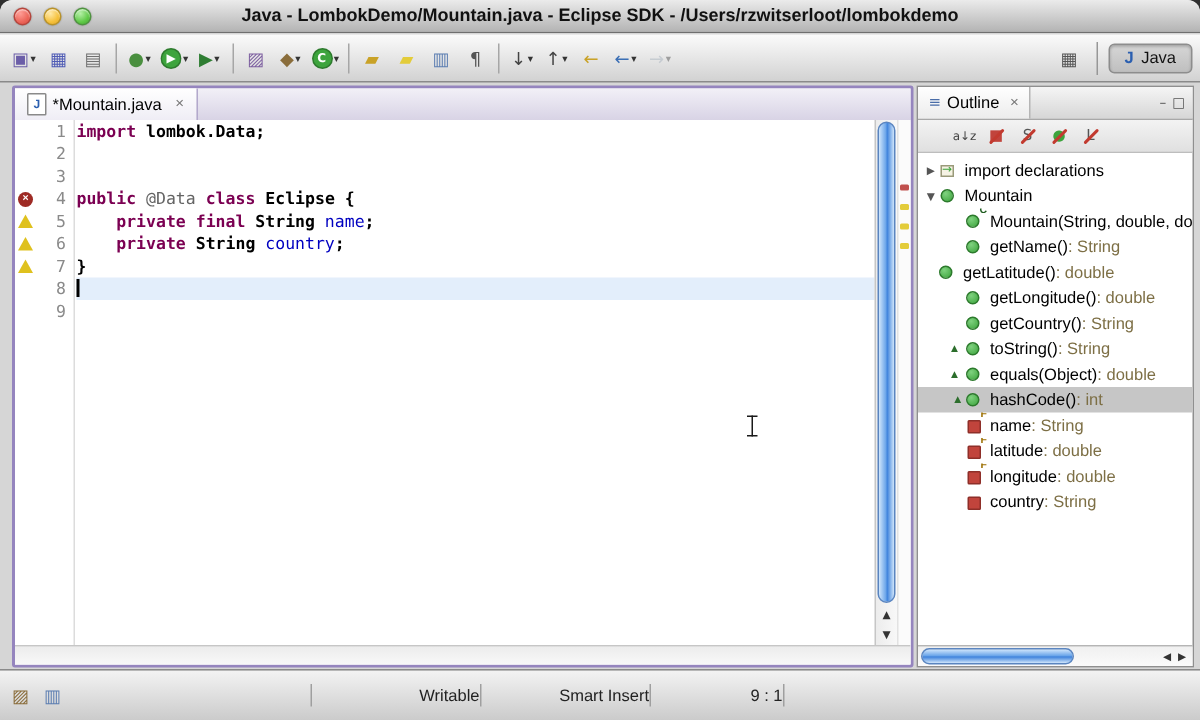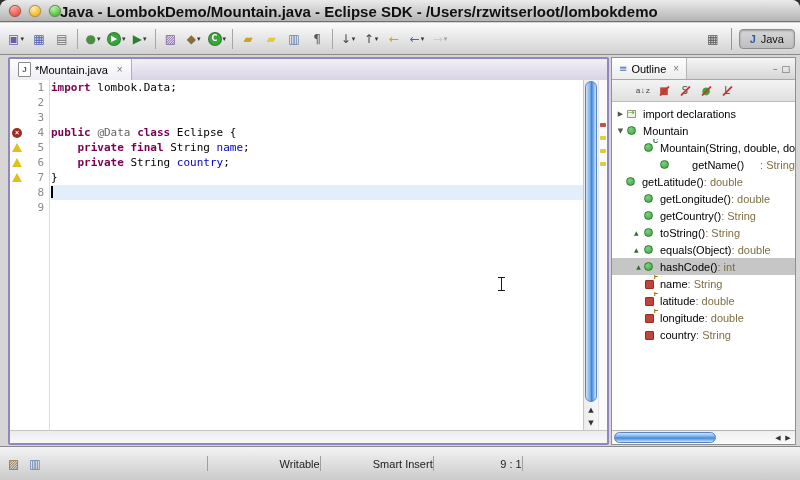--- a/index.html
+++ b/index.html
@@ -9,21 +9,21 @@
   
   .titlebar{position:absolute;left:0;top:0;width:800px;height:22px;
     background:linear-gradient(#ebebeb,#b4b4b4);border-bottom:1px solid #6f6f6f;
     border-radius:8px 8px 0 0;box-sizing:border-box;}
   .lights{position:absolute;left:9px;top:5px;display:flex;gap:8px;}
   .light{width:12px;height:12px;border-radius:50%;box-sizing:border-box;
     box-shadow:inset 0 1px 1px rgba(255,255,255,.6),0 0 1px rgba(0,0,0,.4);}
   .light.red{background:radial-gradient(circle at 35% 30%,#ff9d96,#ec6559 60%,#d84c3f);border:1px solid #b5453c;}
   .light.yellow{background:radial-gradient(circle at 35% 30%,#ffe9a8,#f5c03a 60%,#e0a82e);border:1px solid #b8922a;}
   .light.green{background:radial-gradient(circle at 35% 30%,#b6f0a8,#5fc947 60%,#43a52f);border:1px solid #4f9340;}
-  .wtitle{position:absolute;left:60px;right:60px;top:3px;text-align:left;font-size:15px;
+  .wtitle{position:absolute;left:60px;right:60px;top:3px;text-align:center;font-size:12px;
     font-weight:bold;color:#111;white-space:nowrap;overflow:hidden;}
 
   
   .toolbar{position:absolute;left:0;top:23px;width:800px;height:32px;box-sizing:border-box;
     background:linear-gradient(#fbfbfb,#d2d2d2);border-bottom:1px solid #8a8a8a;
     display:flex;align-items:center;padding:0 5px;}
   .tb-left{display:flex;align-items:center;gap:1px;}
   .tbtn{height:24px;min-width:18px;padding:0 2px;display:inline-flex;align-items:center;
     justify-content:center;border-radius:4px;}
   .tbtn.disabled{opacity:.4;}
@@ -60,21 +60,21 @@
     border-bottom:9px solid #dfc11e;}
   .gutter{position:absolute;left:14px;top:0;bottom:13px;width:26px;background:#fff;
     border-right:1px solid #dcdcdc;font-family:"DejaVu Sans Mono",monospace;font-size:11px;
     color:#8a8a8a;text-align:right;box-sizing:border-box;}
   .numrow{height:15px;line-height:15px;padding-right:5px;}
   .code{position:absolute;left:41px;top:0;right:24px;bottom:13px;
     font-family:"DejaVu Sans Mono",monospace;font-size:11px;}
   .coderow{height:15px;line-height:15px;white-space:pre;}
   .coderow.current{background:#e3eefb;}
   .seg-kw{color:#7B0052;font-weight:bold;}
-  .seg-pl{color:#000;}
+  .seg-pl{color:#000;font-weight:bold;}
   .seg-ann{color:#646464;}
   .seg-fld{color:#0000C0;}
   .caret{display:inline-block;width:2px;height:12px;background:#000;vertical-align:-2px;}
   .vscroll{position:absolute;right:9px;top:0;bottom:13px;width:15px;box-sizing:border-box;
     background:linear-gradient(90deg,#ececec,#f8f8f8);border-left:1px solid #c6c6c6;}
   .vthumb{position:absolute;left:1px;right:1px;top:1px;bottom:28px;border-radius:7px;box-sizing:border-box;
     background:linear-gradient(90deg,#cfe5fb,#6ca6ea 45%,#3f83dc 55%,#cfe5fb);border:1px solid #5a85c0;}
   .varrows{position:absolute;bottom:0;left:0;right:0;display:flex;flex-direction:column;align-items:center;}
   .varrows span{font-size:7px;color:#333;height:13px;line-height:13px;font-family:"DejaVu Sans",sans-serif;}
   .overview{position:absolute;right:0;top:0;bottom:13px;width:9px;background:#fbfbfb;border-left:1px solid #e2e2e2;box-sizing:border-box;}
@@ -95,21 +95,21 @@
     background:linear-gradient(#ffffff,#ececec);border-right:1px solid #b5b5b5;font-size:11px;}
   .vicon{color:#4a6da8;font-size:10px;font-family:"DejaVu Sans",sans-serif;}
   .vclose{font-size:10px;color:#777;margin-left:3px;}
   .vhead-btns{margin-left:auto;display:flex;gap:4px;padding-right:5px;}
   .vhead-btns span{font-size:9px;color:#555;font-family:"DejaVu Sans",sans-serif;}
   .vtoolbar{height:21px;flex:none;background:linear-gradient(#f3f3f3,#e0e0e0);
     border-bottom:1px solid #bdbdbd;display:flex;align-items:center;gap:3px;padding-left:22px;}
   .obtn{width:18px;height:18px;display:inline-flex;align-items:center;justify-content:center;
     position:relative;border-radius:3px;}
   .og{font-size:10px;line-height:1;font-family:"DejaVu Sans",sans-serif;}
-  .og.small{font-size:8px;font-family:Liberation Mono, monospace;}
+  .og.small{font-size:8px;}
   .obtn.crossed::after{content:'';position:absolute;width:13px;height:2px;background:#c23a2f;
     transform:rotate(-45deg);border-radius:1px;}
   .tree{flex:1;overflow:hidden;padding-top:3px;font-size:11px;}
   .trow{height:17px;display:flex;align-items:center;white-space:nowrap;overflow:hidden;box-sizing:border-box;}
   .trow.selected{background:#c6c6c6;text-align:center;}
   .expander{width:11px;flex:none;font-size:7px;color:#555;text-align:center;font-family:"DejaVu Sans",sans-serif;}
   .ovrslot{width:9px;flex:none;font-size:6px;color:#2c6e2c;font-family:"DejaVu Sans",sans-serif;}
   .oicon{width:13px;height:13px;position:relative;flex:none;margin-right:4px;}
   .oicon.class::before,.oicon.method::before,.oicon.constructor::before{content:'';position:absolute;
     left:1px;top:2px;width:9px;height:9px;border-radius:50%;box-sizing:border-box;
@@ -348,21 +348,21 @@
       <div class="trow" style="padding-left: 3px;">
         <span class="expander">▼</span>
         <span class="oicon class"></span>
         <span class="tlabel">Mountain</span>
       </div>
       <div class="trow" style="padding-left: 22px;">
         <span class="ovrslot"></span>
         <span class="oicon constructor"></span>
         <span class="tlabel">Mountain(String, double, double)</span>
       </div>
-      <div class="trow" style="padding-left: 22px; justify-content: space-between;">
+      <div class="trow" style="padding-left: 22px;">
         <span class="ovrslot"></span>
         <span class="oicon method"></span>
         <span class="tlabel">getName()</span>
         <span class="tsuffix"> : String</span>
       </div>
       <div class="trow" style="padding-left: 4px;">
         <span class="ovrslot"></span>
         <span class="oicon method"></span>
         <span class="tlabel">getLatitude()</span>
         <span class="tsuffix"> : double</span>

